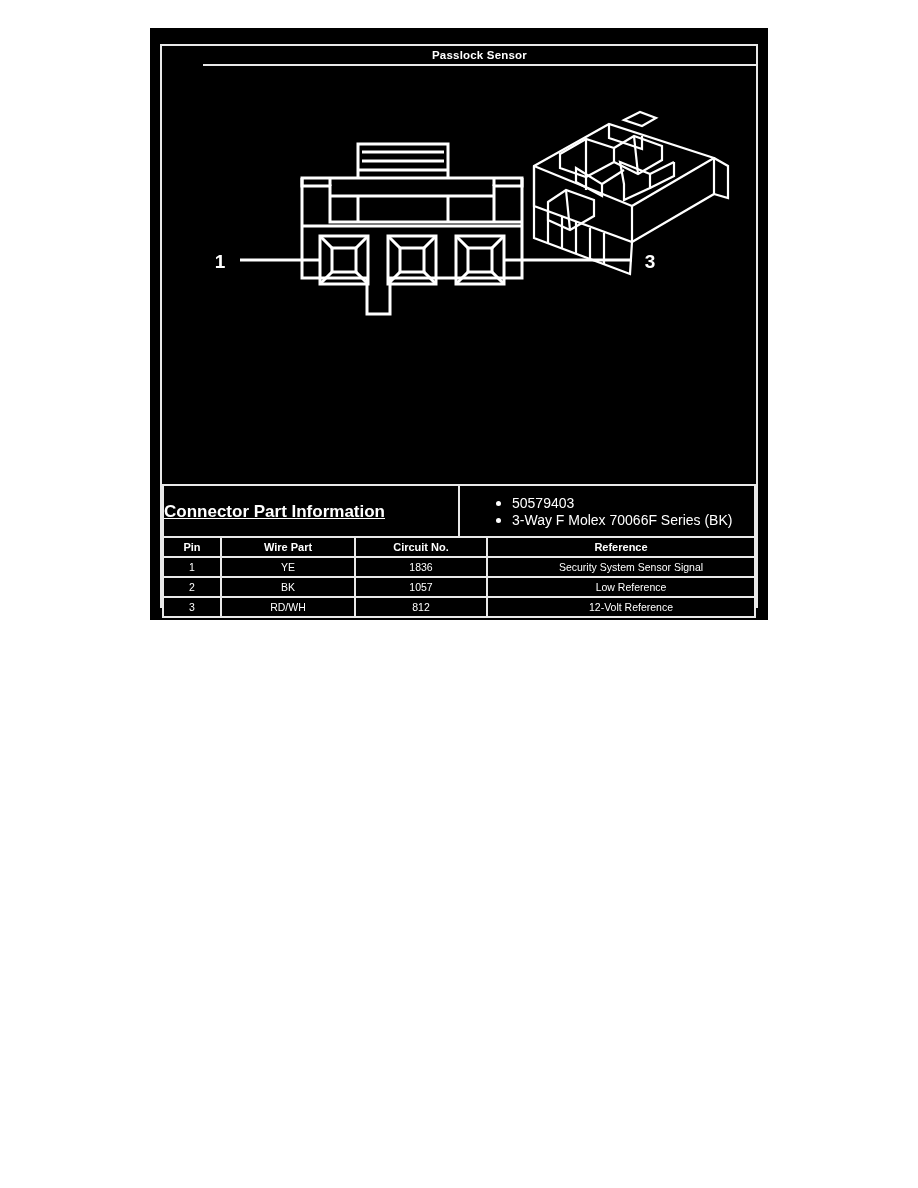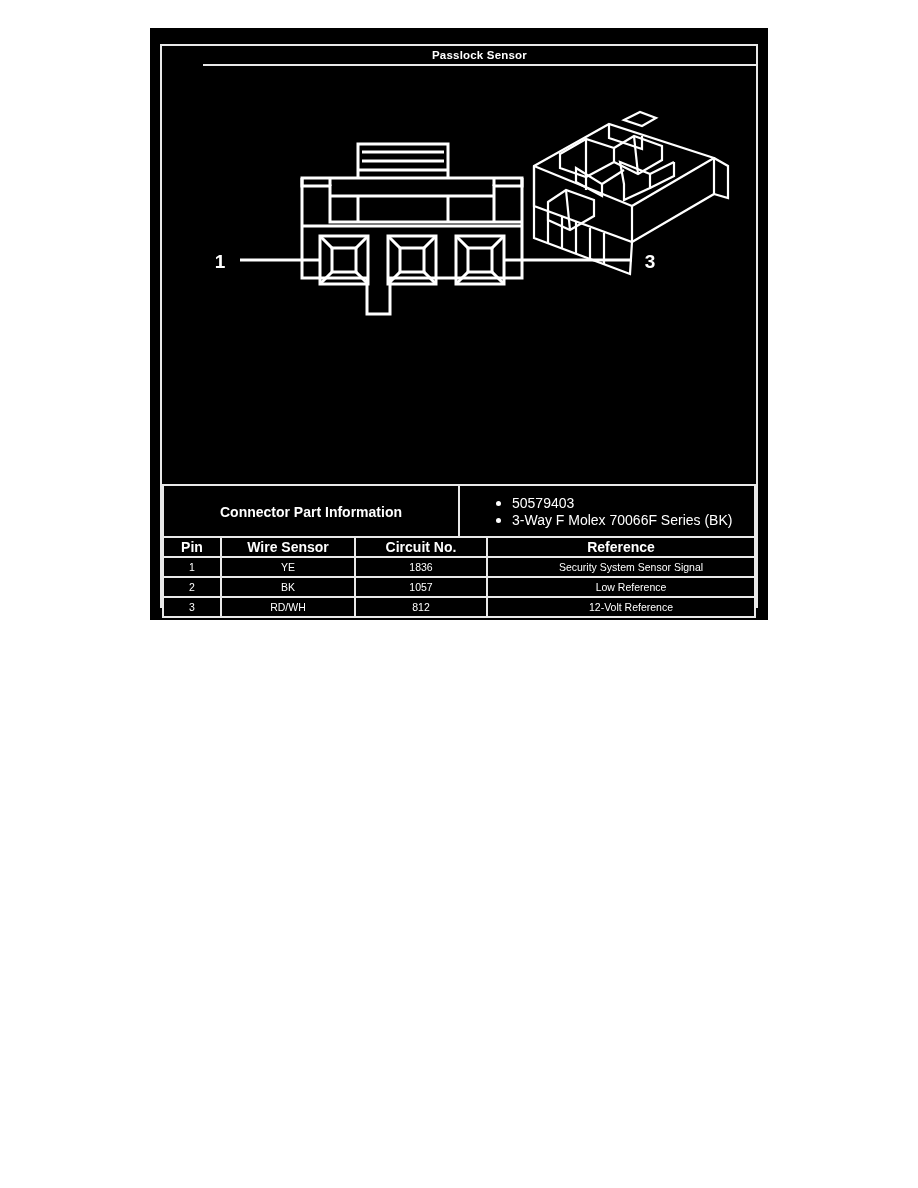--- a/index.html
+++ b/index.html
@@ -83,23 +83,23 @@
     color: #ffffff;
     font-size: 10.5px;
     padding: 0;
     background: #000000;
   }
 
   
   #info-table { top: 438px; }
   #info-table td { height: 52px; vertical-align: middle; }
   #info-label-cell {
-    text-align: center;
     font-weight: bold;
-    font-size: 14px;
+    font-size: 17px;
+    text-decoration: underline;
   }
   #info-list {
     margin: 0;
     padding: 0 0 0 52px;
     list-style: none;
   }
   #info-list li {
     position: relative;
     line-height: 17px;
     font-size: 14px;
@@ -116,21 +116,21 @@
     border-radius: 50%;
     background: #ffffff;
   }
 
   
   #pin-table { top: 490px; }
   #pin-table th {
     height: 18px;
     text-align: center;
     font-weight: bold;
-    font-size: 14px;
+    font-size: 11px;
   }
   #pin-table td {
     height: 18px;
     text-align: center;
     font-size: 10.5px;
   }
   #pin-table td.fn {
     text-align: center;
     padding-left: 20px;
   }
@@ -276,21 +276,21 @@
             </ul>
           </td>
         </tr>
       </tbody>
     </table>
 
     <table id="pin-table" class="tbl">
       <thead>
         <tr>
           <th class="c-pin">Pin</th>
-          <th class="c-wire">Wire Sensor</th>
+          <th class="c-wire">Wire Part</th>
           <th class="c-circ">Circuit No.</th>
           <th class="c-func">Reference</th>
         </tr>
       </thead>
       <tbody>
         <tr>
           <td>1</td>
           <td>YE</td>
           <td>1836</td>
           <td class="fn">Security System Sensor Signal</td>

